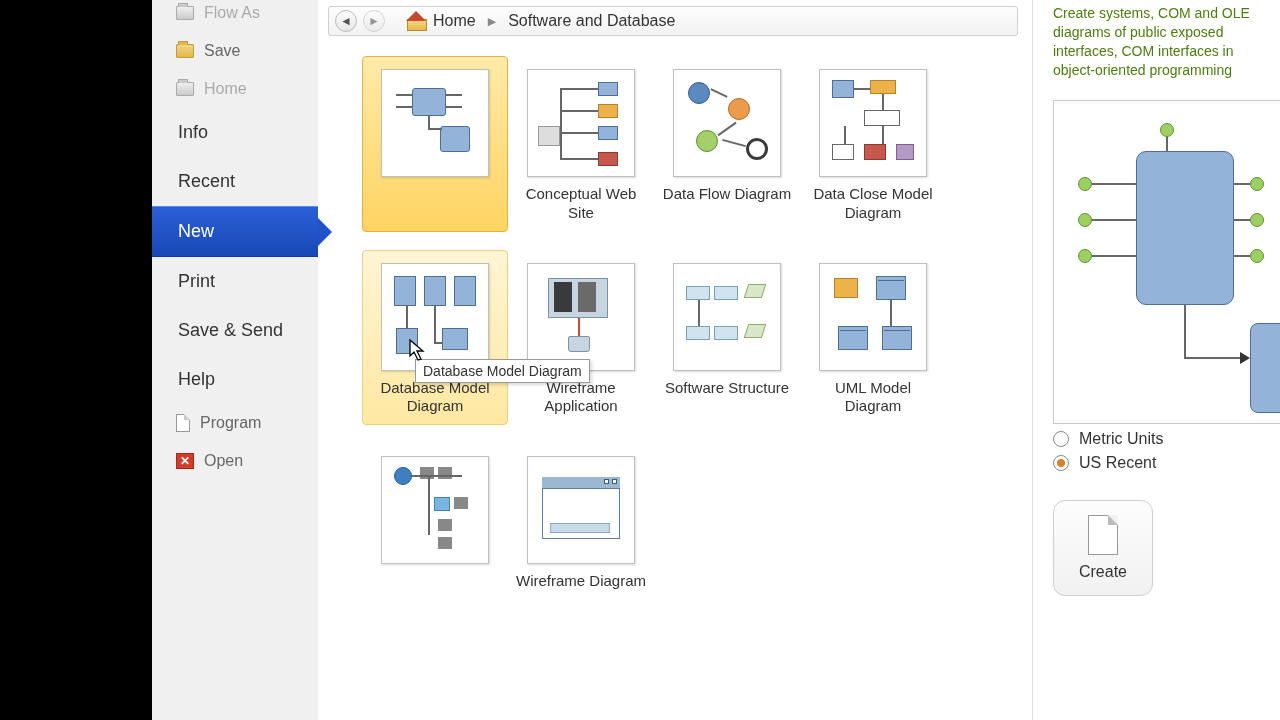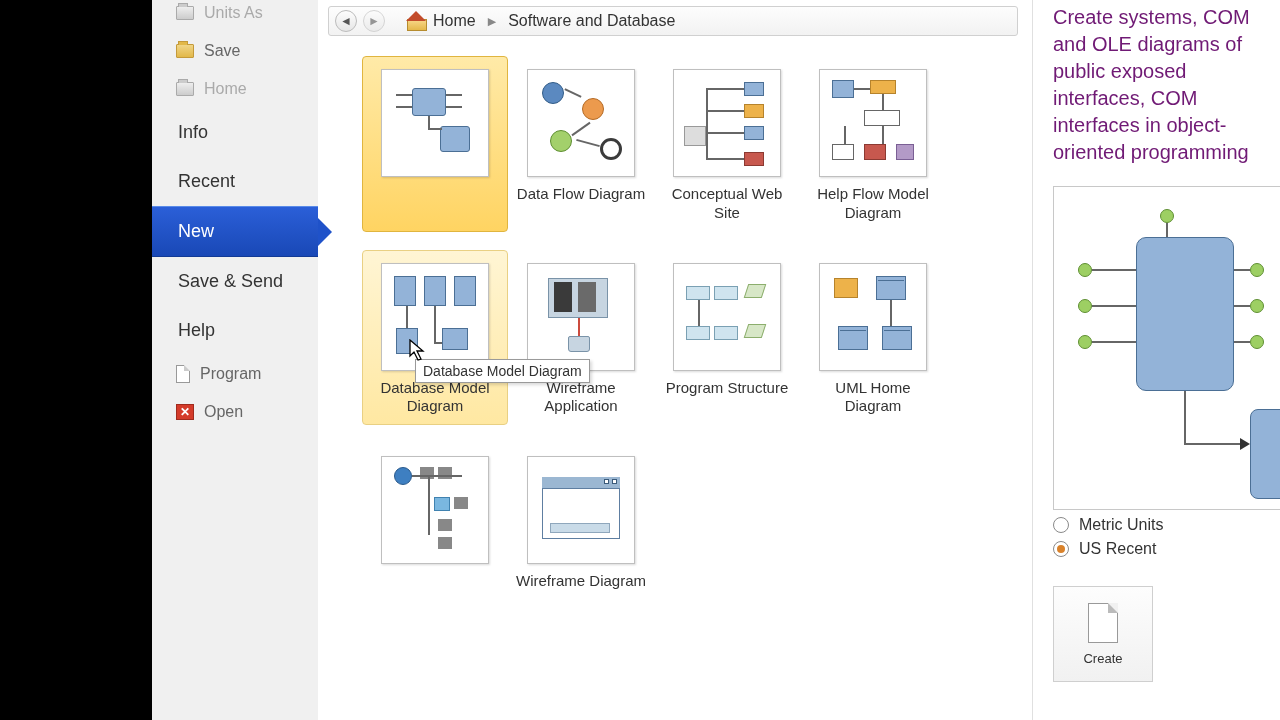--- a/index.html
+++ b/index.html
@@ -208,22 +208,22 @@
   .cursor-arrow svg{position:absolute; left:0; top:0;}
 
   .right-panel {
     position:absolute;
     left: 1032px; top:0;
     width: 248px; height: 720px;
     border-left: 1px solid #e0e0e0;
     padding: 4px 0 0 20px;
   }
   .desc {
-    font-size: 20px;
-    color: #701a75;
+    font-size: 14px;
+    color: #4d7c0f;
     line-height: 1.35;
     padding-right: 4px;
   }
   .preview-box {
     margin-top: 20px;
     width: 228px; height: 324px;
     background: #fff;
     border: 1px solid #c8c8c8;
     position: relative;
     overflow:hidden;
@@ -241,25 +241,25 @@
   }
   .radio.checked::after {
     content:""; width:8px; height:8px; border-radius:50%;
     background: #d9822b;
   }
   .create-btn {
     margin-top: 28px;
     width: 100px; height: 96px;
     border: 1px solid #cfcfcf;
     background: linear-gradient(#fdfdfd,#f1f1f1);
-    border-radius: 0;
+    border-radius: 12px;
     display:flex; flex-direction:column; align-items:center; justify-content:center;
     gap: 8px;
     cursor:pointer;
-    font-size: 13px; color:#333;
+    font-size: 16px; color:#333;
   }
   .create-btn .doc {
     width: 30px; height: 40px; background:#fff; border:1px solid #999;
     position:relative;
   }
   .create-btn .doc::after {
     content:""; position:absolute; right:-1px; top:-1px;
     border-top:10px solid #f1f1f1; border-left:10px solid #bbb;
   }
 
@@ -273,38 +273,41 @@
   .line{ background:#666; }
 </style>
 </head>
 <body>
 
 <div class="black-strip"></div>
 
 <div class="sidebar">
   <div class="sidebar-item top disabled" style="margin-top:-6px;">
     <span class="icon-folder gray"></span>
-    <span>Units As</span>
+    <span>Flow As</span>
   </div>
   <div class="sidebar-item top">
     <span class="icon-folder"></span>
     <span>Save</span>
   </div>
   <div class="sidebar-item top disabled">
     <span class="icon-folder gray"></span>
     <span>Home</span>
   </div>
   <div class="sidebar-item primary disabled">
     <span>Info</span>
   </div>
   <div class="sidebar-item primary">
     <span>Recent</span>
   </div>
   <div class="sidebar-item primary active">
     <span>New</span>
+  </div>
+  <div class="sidebar-item primary disabled">
+    <span>Print</span>
   </div>
   <div class="sidebar-item primary disabled">
     <span>Save &amp; Send</span>
   </div>
   <div class="sidebar-item primary">
     <span>Help</span>
   </div>
   <div class="sidebar-item options">
     <span class="icon-doc"></span>
     <span>Program</span>
@@ -336,65 +339,65 @@
       <div class="thumb">
         <div class="mini box" style="left:30px;top:18px;width:34px;height:28px;border-radius:3px;"></div>
         <div class="mini box" style="left:58px;top:56px;width:30px;height:26px;border-radius:3px;"></div>
         <div class="mini line" style="left:46px;top:46px;width:2px;height:14px;"></div>
         <div class="mini line" style="left:46px;top:58px;width:14px;height:2px;"></div>
         <div class="mini line" style="left:14px;top:24px;width:16px;height:2px;"></div>
         <div class="mini line" style="left:14px;top:36px;width:16px;height:2px;"></div>
         <div class="mini line" style="left:64px;top:24px;width:16px;height:2px;"></div>
         <div class="mini line" style="left:64px;top:36px;width:16px;height:2px;"></div>
       </div>
-    </div>
-
-    <div class="template-item">
-      <div class="thumb">
-        <div class="mini" style="left:14px;top:12px;width:22px;height:22px;border-radius:50%;background:#5b89c0;border:1px solid #335d88;"></div>
-        <div class="mini" style="left:54px;top:28px;width:22px;height:22px;border-radius:50%;background:#ec9a4d;border:1px solid #b56b25;"></div>
-        <div class="mini" style="left:22px;top:60px;width:22px;height:22px;border-radius:50%;background:#a3d06b;border:1px solid #5f8f33;"></div>
-        <div class="mini" style="left:72px;top:68px;width:22px;height:22px;border-radius:50%;background:#fff;border:3px solid #3b3b3b;"></div>
-        <div class="mini line" style="left:36px;top:22px;width:18px;height:2px;transform:rotate(25deg);"></div>
-        <div class="mini line" style="left:42px;top:58px;width:22px;height:2px;transform:rotate(-35deg);"></div>
-        <div class="mini line" style="left:48px;top:72px;width:24px;height:2px;transform:rotate(15deg);"></div>
-      </div>
-      <div class="template-label">Data Flow Diagram</div>
     </div>
 
     <div class="template-item">
       <div class="thumb">
         <div class="mini" style="left:10px;top:56px;width:22px;height:20px;background:#ddd;border:1px solid #999;"></div>
         <div class="mini line" style="left:32px;top:18px;width:2px;height:72px;"></div>
         <div class="mini line" style="left:32px;top:18px;width:38px;height:2px;"></div>
         <div class="mini line" style="left:32px;top:40px;width:38px;height:2px;"></div>
         <div class="mini line" style="left:32px;top:62px;width:38px;height:2px;"></div>
         <div class="mini line" style="left:32px;top:88px;width:38px;height:2px;"></div>
         <div class="mini box" style="left:70px;top:12px;width:20px;height:14px;"></div>
         <div class="mini orangebox" style="left:70px;top:34px;width:20px;height:14px;"></div>
         <div class="mini box" style="left:70px;top:56px;width:20px;height:14px;"></div>
         <div class="mini redbox" style="left:70px;top:82px;width:20px;height:14px;"></div>
       </div>
       <div class="template-label">Conceptual Web Site</div>
     </div>
 
     <div class="template-item">
       <div class="thumb">
+        <div class="mini" style="left:14px;top:12px;width:22px;height:22px;border-radius:50%;background:#5b89c0;border:1px solid #335d88;"></div>
+        <div class="mini" style="left:54px;top:28px;width:22px;height:22px;border-radius:50%;background:#ec9a4d;border:1px solid #b56b25;"></div>
+        <div class="mini" style="left:22px;top:60px;width:22px;height:22px;border-radius:50%;background:#a3d06b;border:1px solid #5f8f33;"></div>
+        <div class="mini" style="left:72px;top:68px;width:22px;height:22px;border-radius:50%;background:#fff;border:3px solid #3b3b3b;"></div>
+        <div class="mini line" style="left:36px;top:22px;width:18px;height:2px;transform:rotate(25deg);"></div>
+        <div class="mini line" style="left:42px;top:58px;width:22px;height:2px;transform:rotate(-35deg);"></div>
+        <div class="mini line" style="left:48px;top:72px;width:24px;height:2px;transform:rotate(15deg);"></div>
+      </div>
+      <div class="template-label">Data Flow Diagram</div>
+    </div>
+
+    <div class="template-item">
+      <div class="thumb">
         <div class="mini box" style="left:12px;top:10px;width:22px;height:18px;"></div>
         <div class="mini orangebox" style="left:50px;top:10px;width:26px;height:14px;"></div>
         <div class="mini line" style="left:34px;top:18px;width:16px;height:2px;"></div>
         <div class="mini line" style="left:62px;top:24px;width:2px;height:16px;"></div>
         <div class="mini" style="left:44px;top:40px;width:36px;height:16px;border:1px solid #666;"></div>
         <div class="mini line" style="left:24px;top:56px;width:2px;height:18px;"></div>
         <div class="mini line" style="left:62px;top:56px;width:2px;height:18px;"></div>
         <div class="mini redbox" style="left:44px;top:74px;width:22px;height:16px;"></div>
         <div class="mini purplebox" style="left:76px;top:74px;width:18px;height:16px;"></div>
         <div class="mini" style="left:12px;top:74px;width:22px;height:16px;border:1px solid #666;"></div>
       </div>
-      <div class="template-label">Help Flow Model Diagram</div>
+      <div class="template-label">Data Close Model Diagram</div>
     </div>
 
     <div class="template-item hover">
       <div class="thumb">
         <div class="mini box" style="left:12px;top:12px;width:22px;height:30px;"></div>
         <div class="mini box" style="left:42px;top:12px;width:22px;height:30px;"></div>
         <div class="mini box" style="left:72px;top:12px;width:22px;height:30px;"></div>
         <div class="mini box" style="left:14px;top:64px;width:22px;height:26px;"></div>
         <div class="mini box" style="left:60px;top:64px;width:26px;height:22px;"></div>
         <div class="mini line" style="left:24px;top:42px;width:2px;height:22px;"></div>
@@ -424,35 +427,35 @@
     <div class="template-item">
       <div class="thumb">
         <div class="mini" style="left:12px;top:22px;width:24px;height:14px;background:#cfe4ef;border:1px solid #7aa0b3;"></div>
         <div class="mini" style="left:40px;top:22px;width:24px;height:14px;background:#cfe4ef;border:1px solid #7aa0b3;"></div>
         <div class="mini" style="left:72px;top:20px;width:18px;height:14px;background:#d7e7c7;border:1px solid #8cae6d;transform:skewX(-18deg);"></div>
         <div class="mini" style="left:12px;top:62px;width:24px;height:14px;background:#cfe4ef;border:1px solid #7aa0b3;"></div>
         <div class="mini" style="left:40px;top:62px;width:24px;height:14px;background:#cfe4ef;border:1px solid #7aa0b3;"></div>
         <div class="mini" style="left:72px;top:60px;width:18px;height:14px;background:#d7e7c7;border:1px solid #8cae6d;transform:skewX(-18deg);"></div>
         <div class="mini line" style="left:24px;top:36px;width:2px;height:26px;"></div>
       </div>
-      <div class="template-label">Program Structure</div>
+      <div class="template-label">Software Structure</div>
     </div>
 
     <div class="template-item">
       <div class="thumb">
         <div class="mini orangebox" style="left:14px;top:14px;width:24px;height:20px;"></div>
         <div class="mini box" style="left:56px;top:12px;width:30px;height:24px;"></div>
         <div class="mini line" style="left:58px;top:16px;width:26px;height:1px;background:#4b6f95;"></div>
         <div class="mini box" style="left:18px;top:62px;width:30px;height:24px;"></div>
         <div class="mini line" style="left:20px;top:66px;width:26px;height:1px;background:#4b6f95;"></div>
         <div class="mini box" style="left:62px;top:62px;width:30px;height:24px;"></div>
         <div class="mini line" style="left:64px;top:66px;width:26px;height:1px;background:#4b6f95;"></div>
         <div class="mini line" style="left:70px;top:36px;width:2px;height:26px;"></div>
       </div>
-      <div class="template-label">UML Home Diagram</div>
+      <div class="template-label">UML Model Diagram</div>
     </div>
 
     <div class="template-item">
       <div class="thumb">
         <div class="mini" style="left:12px;top:10px;width:18px;height:18px;border-radius:50%;background:#3e7fc1;border:1px solid #2a5a8c;"></div>
         <div class="mini" style="left:38px;top:10px;width:14px;height:12px;background:#888;"></div>
         <div class="mini" style="left:56px;top:10px;width:14px;height:12px;background:#888;"></div>
         <div class="mini line" style="left:30px;top:18px;width:50px;height:2px;"></div>
         <div class="mini line" style="left:46px;top:18px;width:2px;height:60px;"></div>
         <div class="mini" style="left:52px;top:40px;width:16px;height:14px;background:#7ab7e0;border:1px solid #4082b0;"></div>

